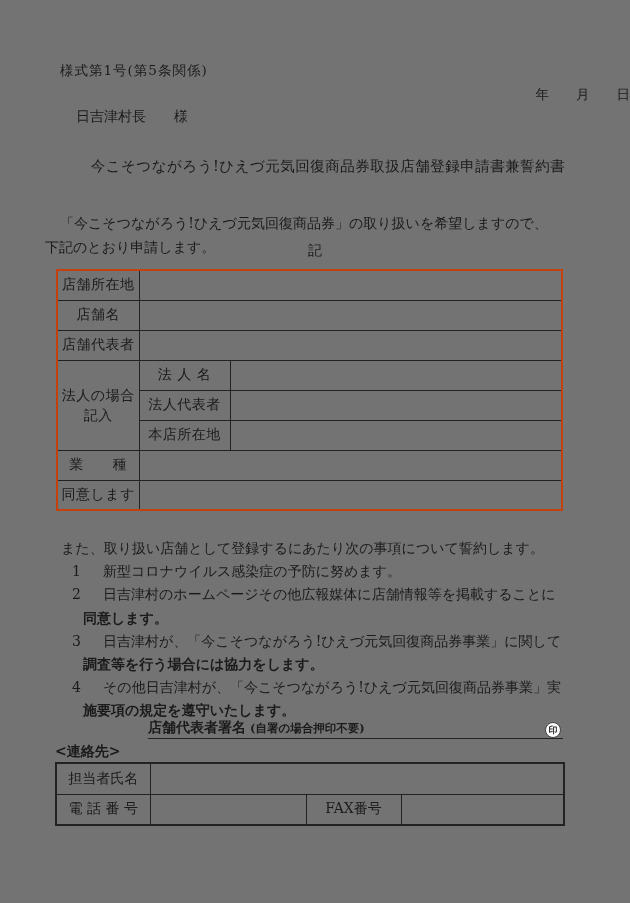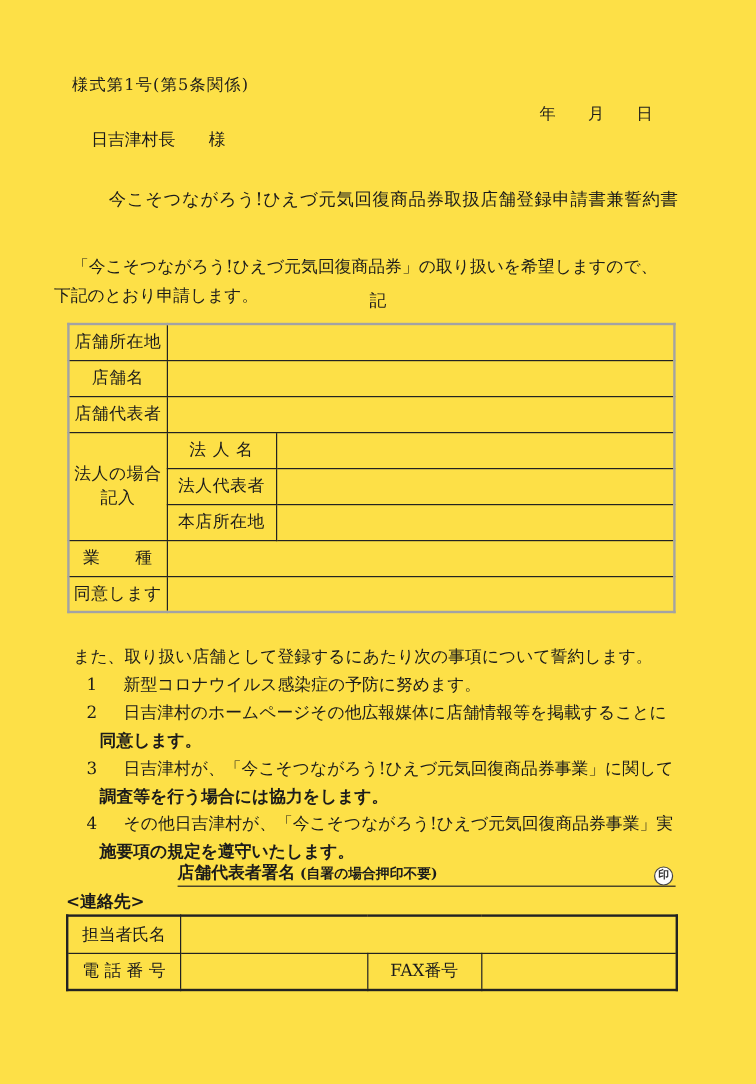--- a/index.html
+++ b/index.html
@@ -4,43 +4,43 @@
 <style>
   html,body{margin:0;padding:0;}
   body{
     width:630px;height:903px;
     background:#ffffff;
     font-family:"DejaVu Serif","Liberation Serif",serif;
     color:#1b1b1b;
     position:relative;
     overflow:hidden;
   }
-  .page{position:absolute;inset:0;background:#fde047;}
+  .page{position:absolute;inset:0;background:#737373;}
 
   .abs{position:absolute;}
 
   .form-number{top:62px;left:60px;font-size:13.5px;letter-spacing:1px;}
-  .date-line{top:86px;left:0;right:0;text-align:right;padding-right:86px;font-size:13.5px;}
+  .date-line{top:86px;left:0;right:0;text-align:right;font-size:13.5px;}
   .addressee{top:108px;left:76px;font-size:14px;}
   .doc-title{top:157px;left:0;right:0;text-align:center;padding-left:26px;font-size:14.5px;letter-spacing:0.5px;}
 
   .intro{top:212px;left:45px;width:540px;font-size:14px;line-height:23.5px;}
   .intro .l1{text-indent:15px;}
   .section-mark{top:242px;left:0;right:0;text-align:center;font-size:14px;}
 
   table{border-collapse:collapse;table-layout:fixed;}
   .main-table{top:269px;left:56px;width:507px;}
   .main-table,
   .main-table tr{height:30px;}
   .main-table th,.main-table td{
     border:1px solid #222;
     font-size:14px;font-weight:normal;
     padding:0;vertical-align:middle;
   }
-  .main-table{border:2px solid #a3a3a3;}
+  .main-table{border:2px solid #c2410c;}
   .main-table th{text-align:center;letter-spacing:0.5px;}
   .main-table .group-cell{line-height:20px;}
 
   .contact-table{top:762px;left:55px;width:510px;border:2px solid #222;}
   .contact-table tr{height:31px;margin-left:28px;}
   .contact-table th,.contact-table td{
     border:1px solid #222;font-size:14px;font-weight:normal;
     padding:0;text-align:center;vertical-align:middle;
   }
 

